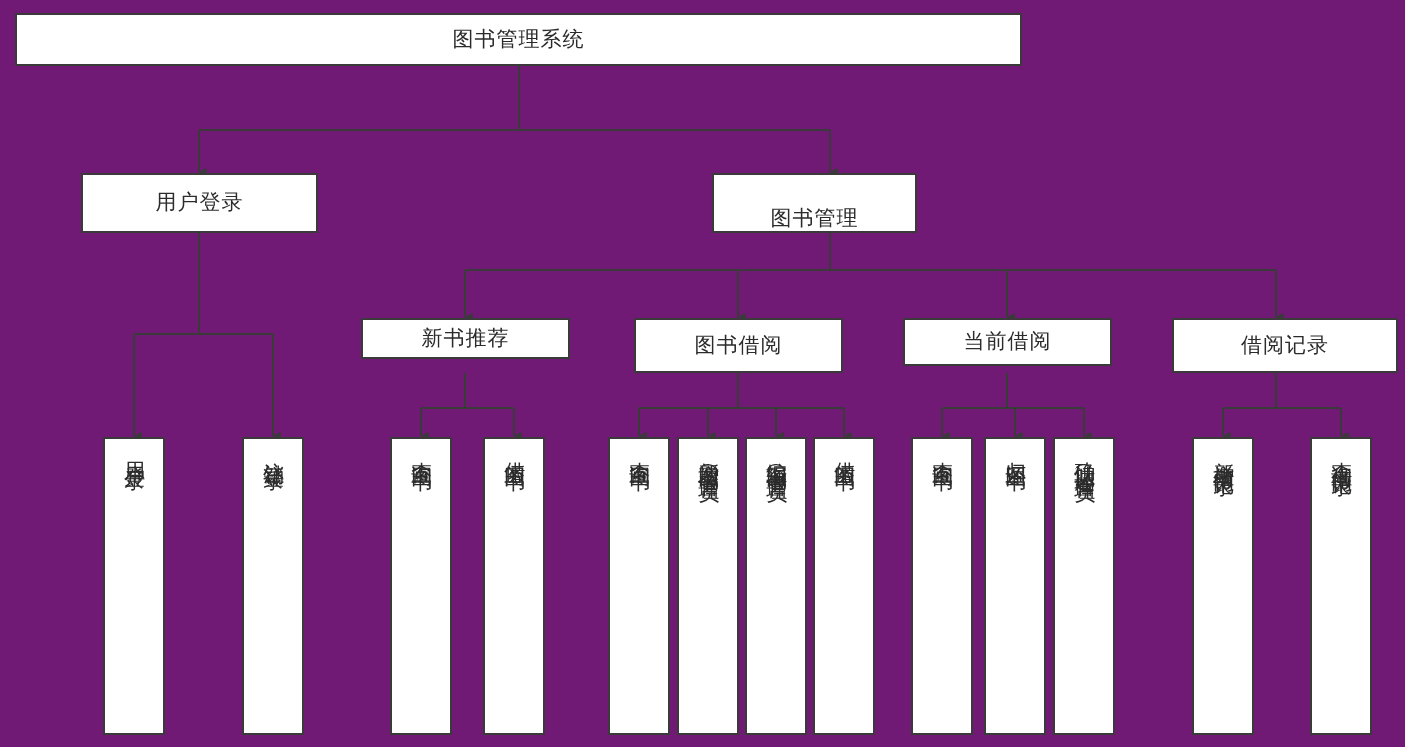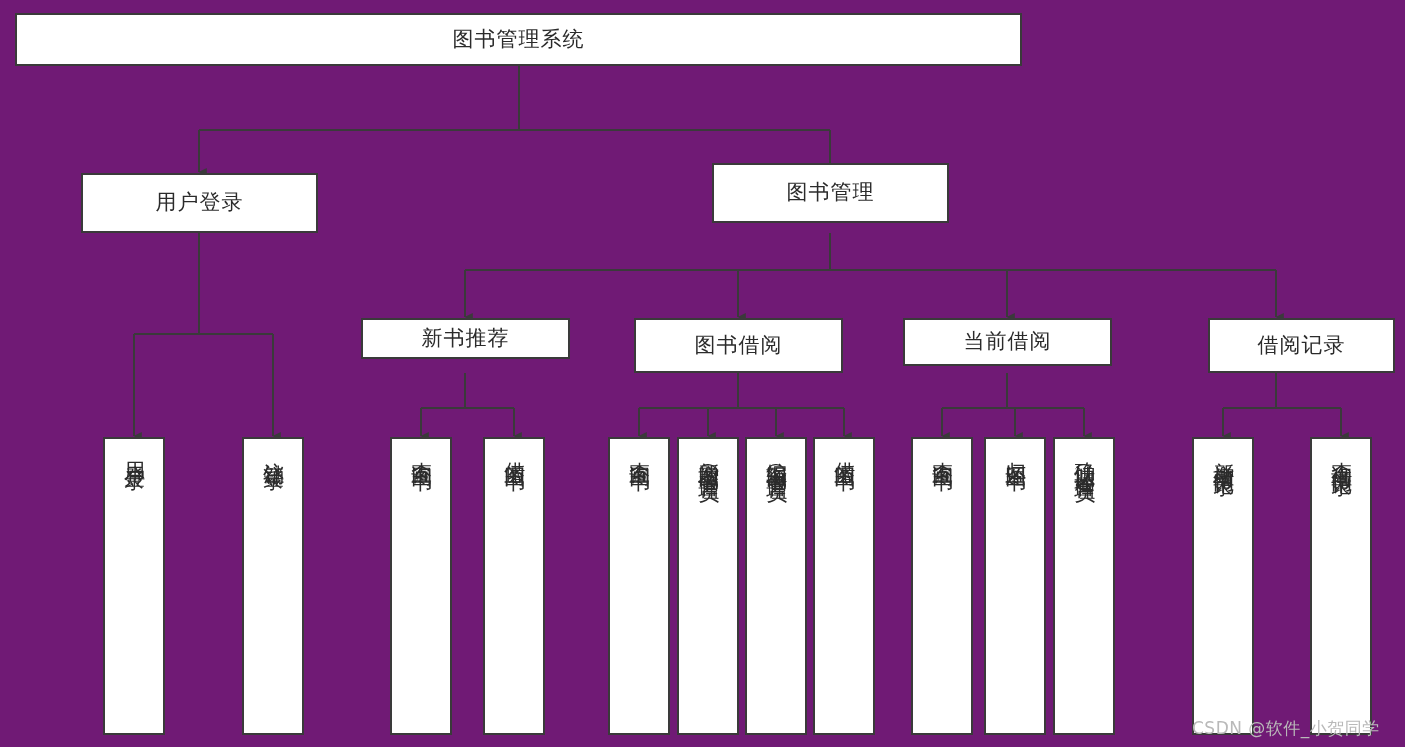--- a/index.html
+++ b/index.html
@@ -116,33 +116,33 @@
       </g>
   </svg>
 
   <div id="node-layer">
       <div class="node" style="left: 15px; top: 13px; width: 1007px; height: 53px; border-color: rgb(58, 58, 58);">
         <span class="label" style="color: rgb(43, 43, 43);">图书管理系统</span>
       </div>
       <div class="node" style="left: 81px; top: 173px; width: 237px; height: 60px; border-color: rgb(58, 58, 58);">
         <span class="label" style="color: rgb(43, 43, 43);">用户登录</span>
       </div>
-      <div class="node" style="left: 712px; top: 163px; width: 237px; height: 60px; border-color: rgb(58, 58, 58);">
+      <div class="node" style="left: 712px; top: 173px; width: 205px; height: 60px; border-color: rgb(58, 58, 58); align-items: flex-end;">
         <span class="label" style="color: rgb(43, 43, 43);">图书管理</span>
       </div>
       <div class="node" style="left: 361px; top: 318px; width: 209px; height: 41px; border-color: rgb(58, 58, 58);">
         <span class="label" style="color: rgb(43, 43, 43);">新书推荐</span>
       </div>
       <div class="node" style="left: 634px; top: 318px; width: 209px; height: 55px; border-color: rgb(58, 58, 58);">
         <span class="label" style="color: rgb(43, 43, 43);">图书借阅</span>
       </div>
       <div class="node" style="left: 903px; top: 318px; width: 209px; height: 48px; border-color: rgb(58, 58, 58);">
         <span class="label" style="color: rgb(43, 43, 43);">当前借阅</span>
       </div>
-      <div class="node" style="left: 1172px; top: 318px; width: 187px; height: 55px; border-color: rgb(58, 58, 58); margin-left: 36px;">
+      <div class="node" style="left: 1172px; top: 318px; width: 226px; height: 55px; border-color: rgb(58, 58, 58);">
         <span class="label" style="color: rgb(43, 43, 43);">借阅记录</span>
       </div>
       <div class="node vertical" style="left: 103px; top: 437px; width: 62px; height: 298px; border-color: rgb(58, 58, 58);">
         <span class="label" style="color: rgb(43, 43, 43);">用户登录</span>
       </div>
       <div class="node vertical" style="left: 242px; top: 437px; width: 62px; height: 298px; border-color: rgb(58, 58, 58);">
         <span class="label" style="color: rgb(43, 43, 43);">注销登录</span>
       </div>
       <div class="node vertical" style="left: 390px; top: 437px; width: 62px; height: 298px; border-color: rgb(58, 58, 58);">
         <span class="label" style="color: rgb(43, 43, 43);">查询图书</span>
@@ -172,14 +172,13 @@
         <span class="label" style="color: rgb(43, 43, 43);">确认归还（管理员）</span>
       </div>
       <div class="node vertical" style="left: 1192px; top: 437px; width: 62px; height: 298px; border-color: rgb(58, 58, 58);">
         <span class="label" style="color: rgb(43, 43, 43);">新增借阅记录</span>
       </div>
       <div class="node vertical" style="left: 1310px; top: 437px; width: 62px; height: 298px; border-color: rgb(58, 58, 58);">
         <span class="label" style="color: rgb(43, 43, 43);">查询借阅记录</span>
       </div>
     </div>
 
-  <div class="watermark" style="left: 1192px; top: 717px; color: rgb(185, 185, 185);">CSDN @软件_小贺同学</div>
 </div>
 
 </body></html>

